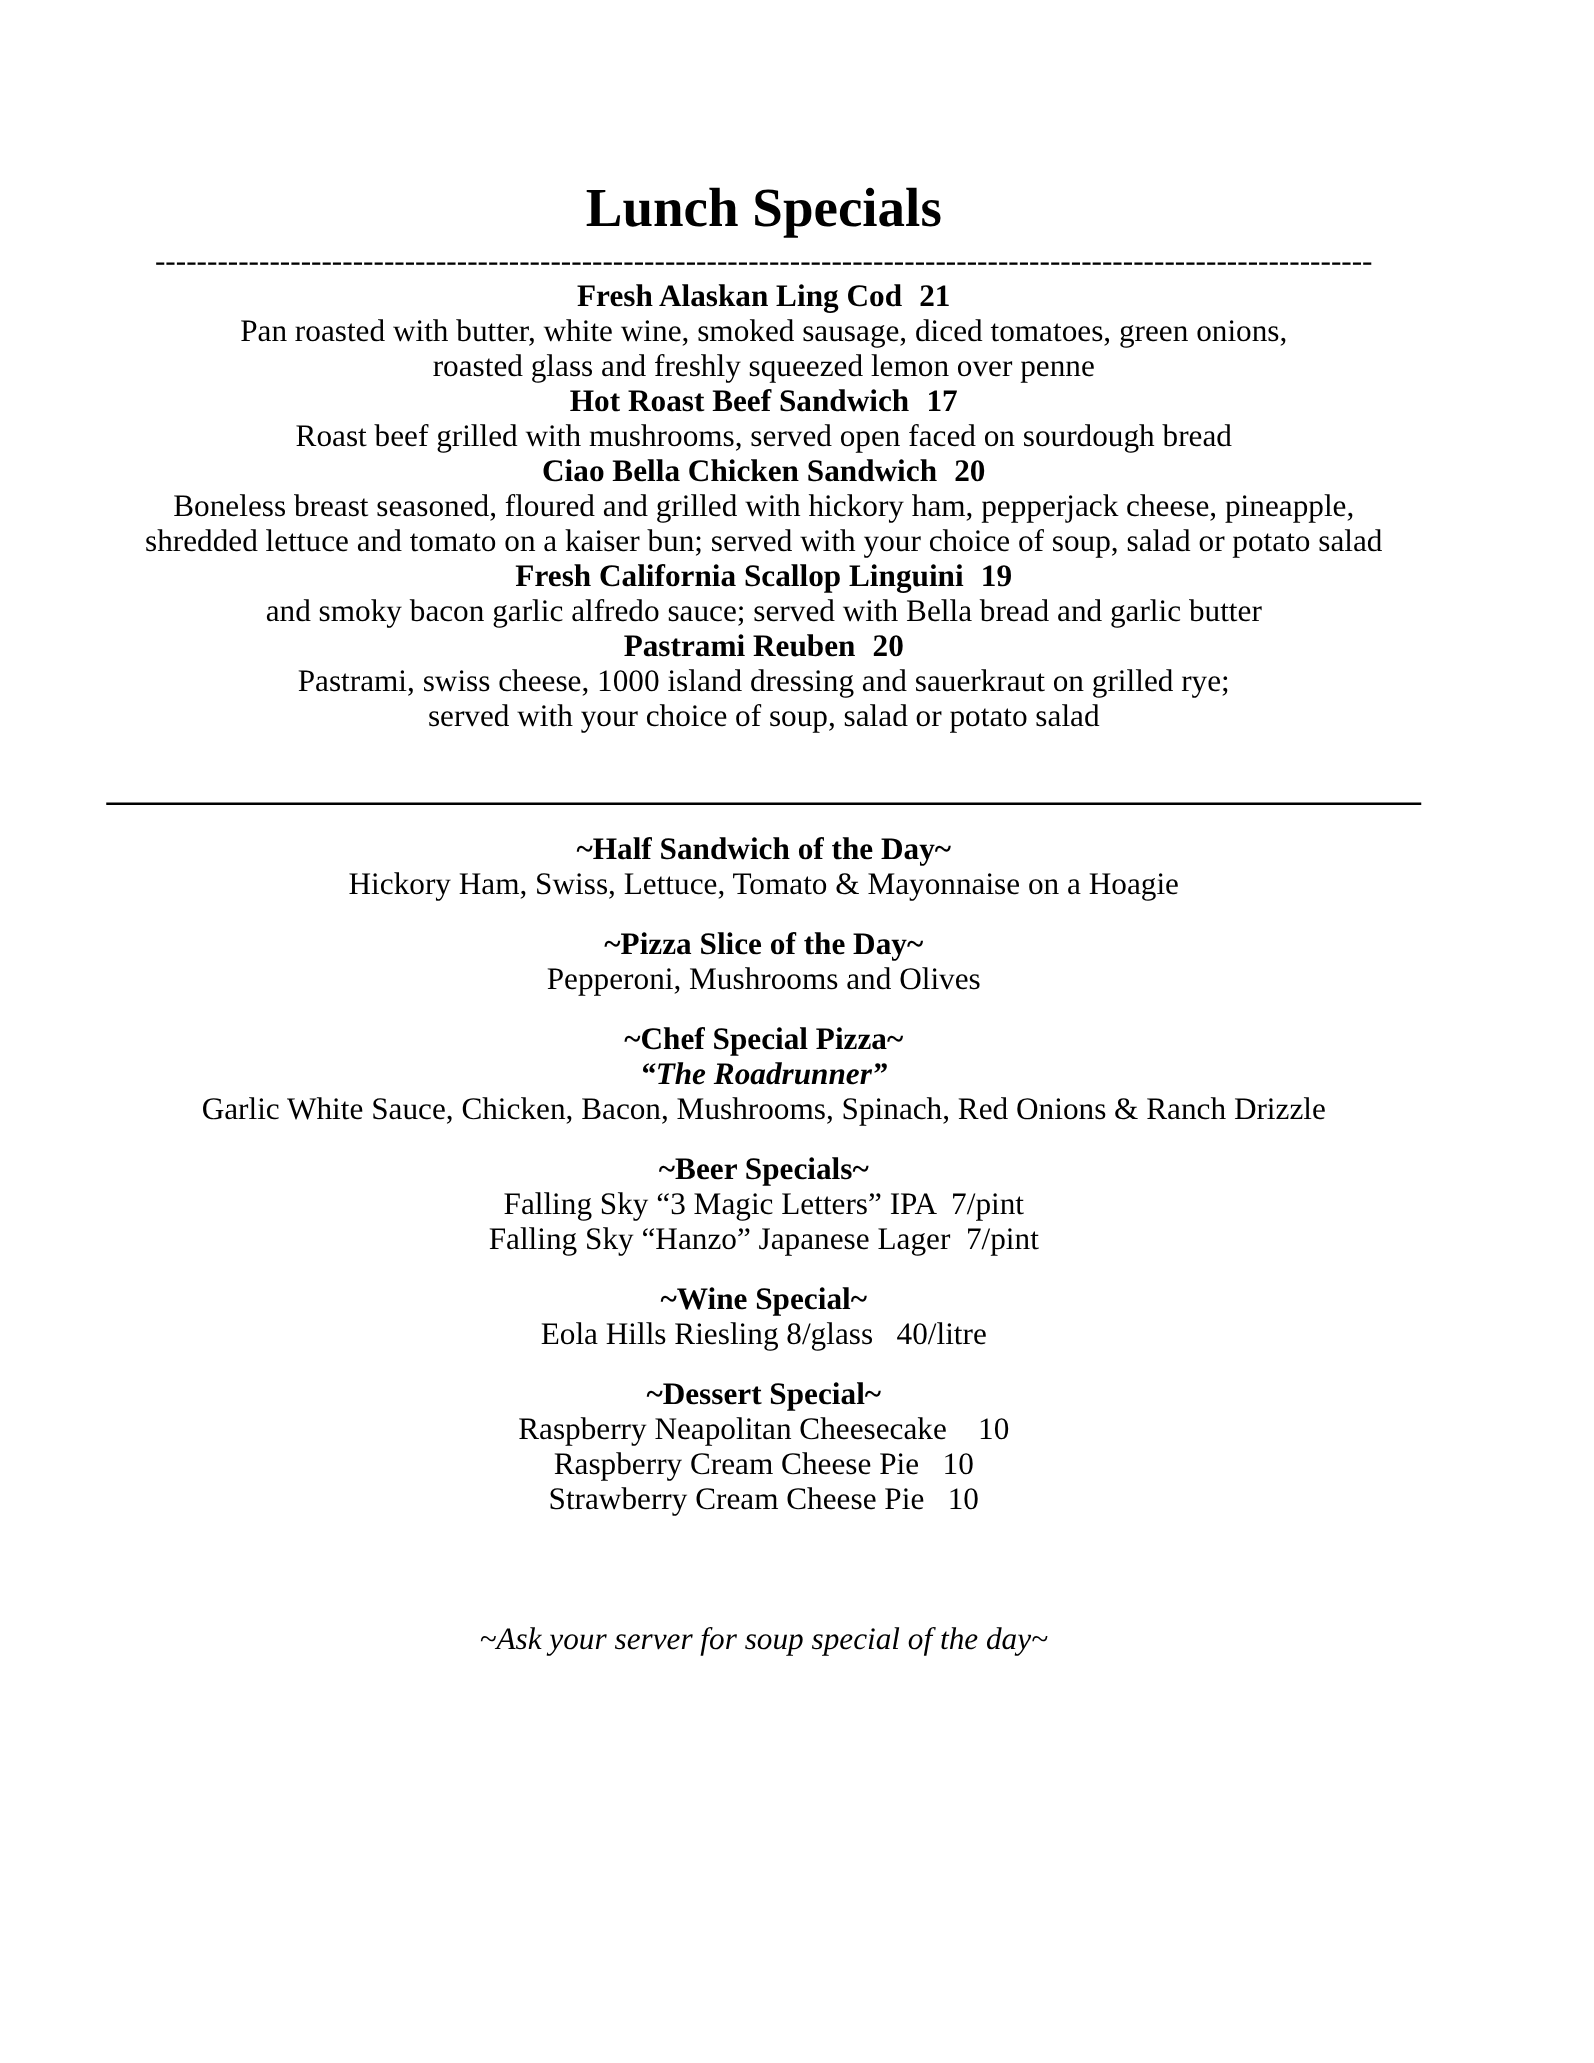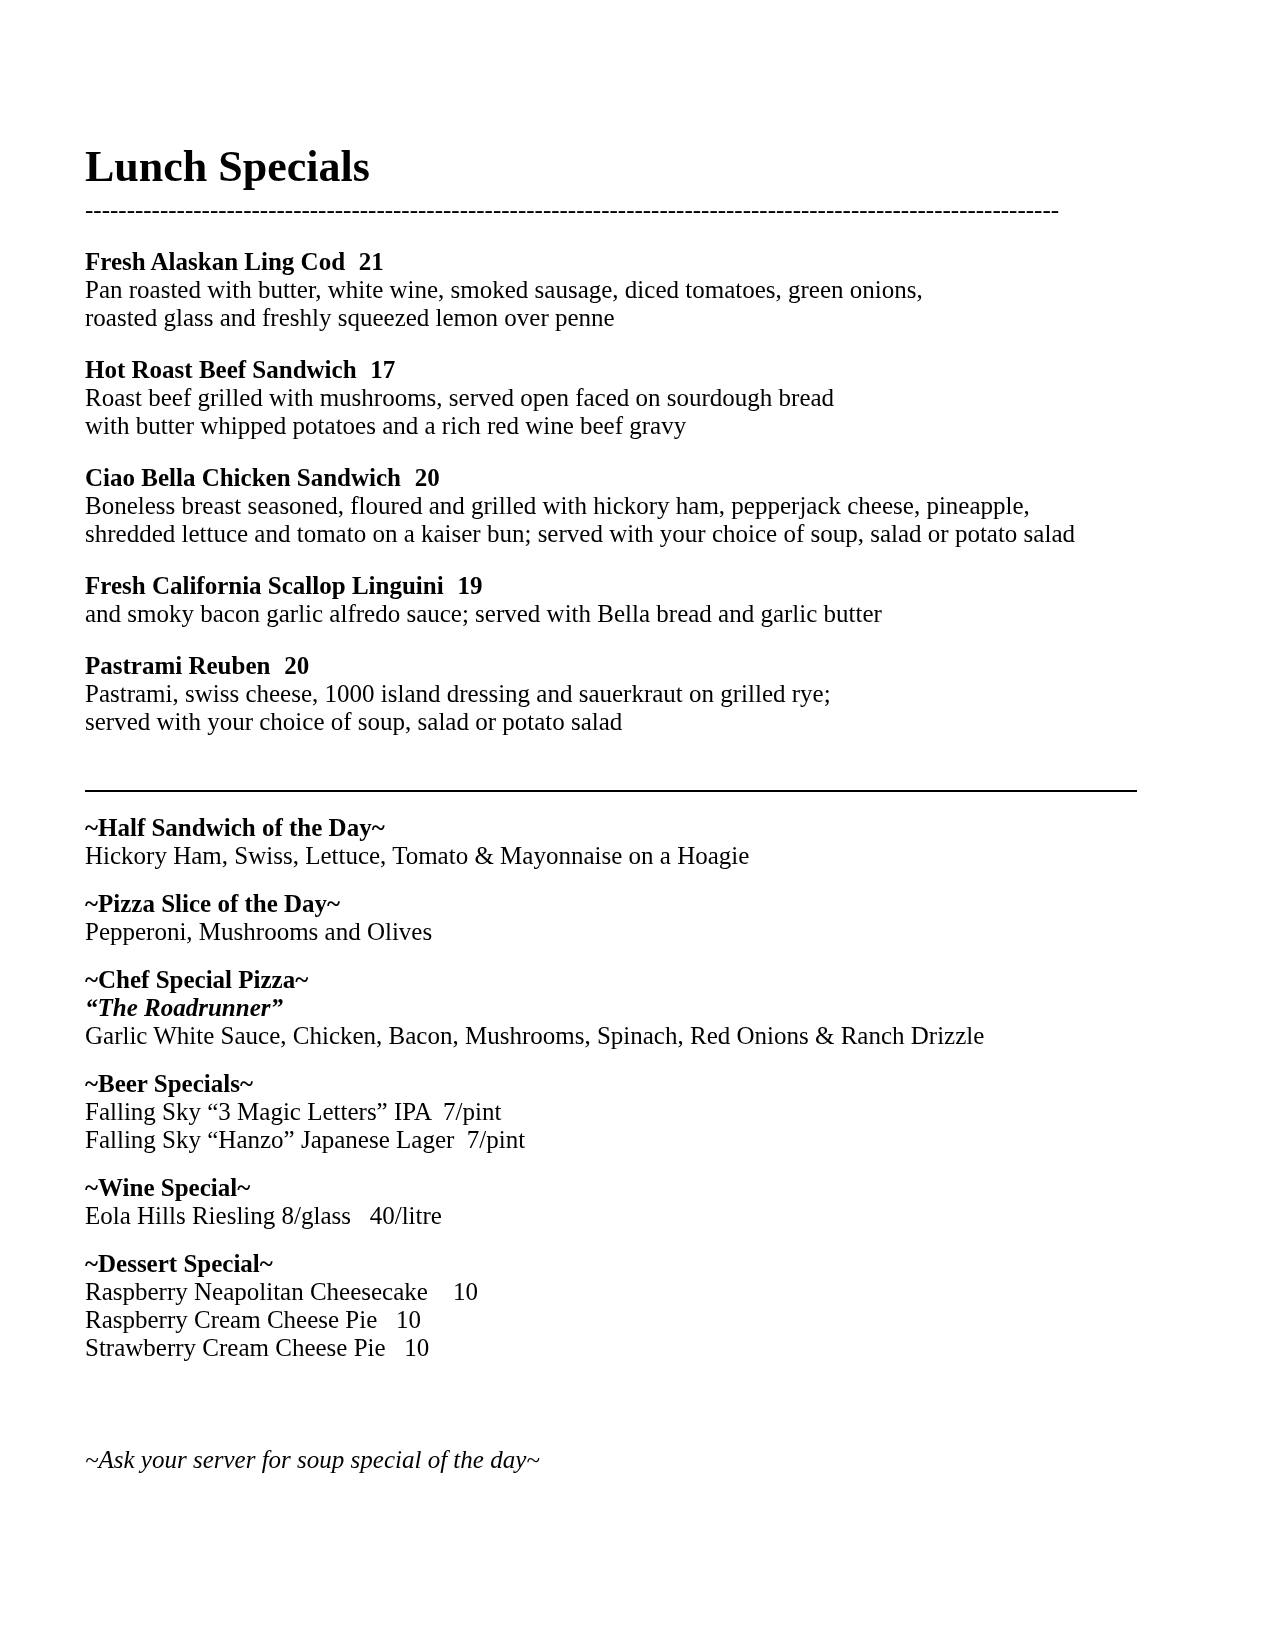--- a/index.html
+++ b/index.html
@@ -7,40 +7,40 @@
     width: 1275px; height: 1650px;
     font-family: "Liberation Serif", serif;
     color: #000000;
     position: relative;
   }
   .page {
     position: absolute;
     left: 85px; top: 0;
     width: 1052px;
     padding-top: 142px;
-    text-align: left;
+    text-align: center;
     font-size: 25px;
     line-height: 28px;
   }
   .title {
     font-size: 44px;
     line-height: 50px;
     font-weight: bold;
     margin: 0;
   }
   .dashed-divider {
     margin-top: 4px;
     white-space: nowrap;
     overflow: hidden;
     font-size: 25px;
     line-height: 28px;
   }
   .item-heading {
     font-weight: bold;
-    margin-top: 24px;
+    margin-top: 0;
   }
   .price { margin-left: 0.55em; }
   .desc-line { white-space: pre-wrap; }
   .solid-rule {
     border: none;
     border-top: 2px solid #000000;
     margin: 54px 0 22px 0;
   }
   .group-heading {
     font-weight: bold;
@@ -73,21 +73,20 @@
       </div>
       <div class="desc-line">Pan roasted with butter, white wine, smoked sausage, diced tomatoes, green onions,</div>
       <div class="desc-line">roasted glass and freshly squeezed lemon over penne</div>
     </div>
 
     <div class="menu-item">
       <div class="item-heading">
         <span>Hot Roast Beef Sandwich</span><span class="price">17</span>
       </div>
       <div class="desc-line">Roast beef grilled with mushrooms, served open faced on sourdough bread</div>
-      <div class="desc-line">with butter whipped potatoes and a rich red wine beef gravy</div>
     </div>
 
     <div class="menu-item">
       <div class="item-heading">
         <span>Ciao Bella Chicken Sandwich</span><span class="price">20</span>
       </div>
       <div class="desc-line">Boneless breast seasoned, floured and grilled with hickory ham, pepperjack cheese, pineapple,</div>
       <div class="desc-line">shredded lettuce and tomato on a kaiser bun; served with your choice of soup, salad or potato salad</div>
     </div>
 

